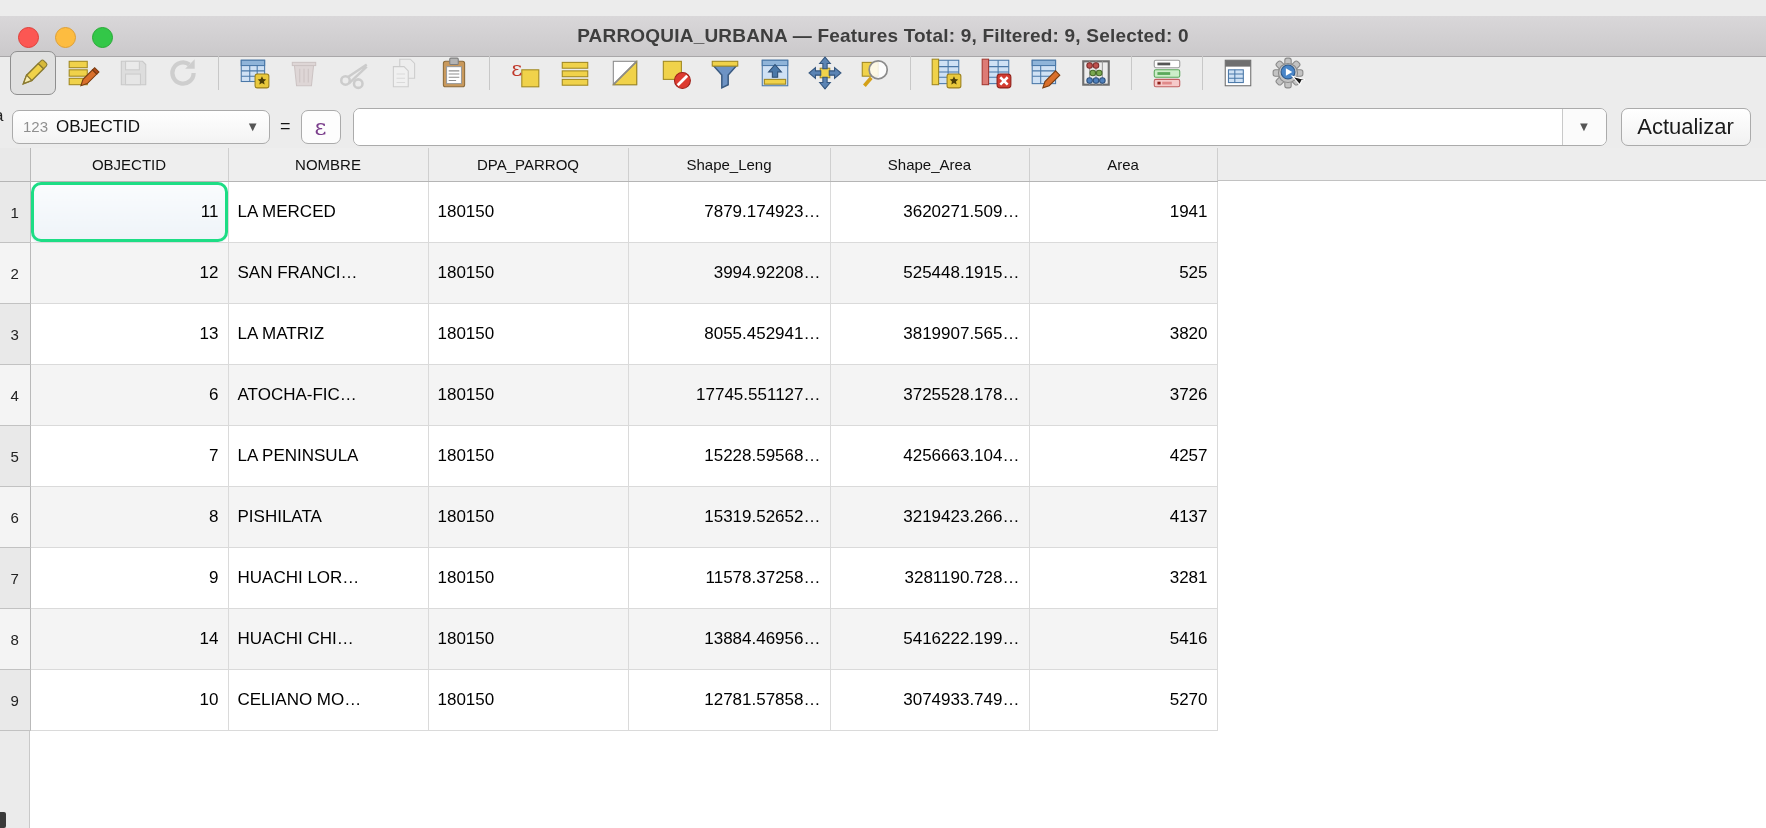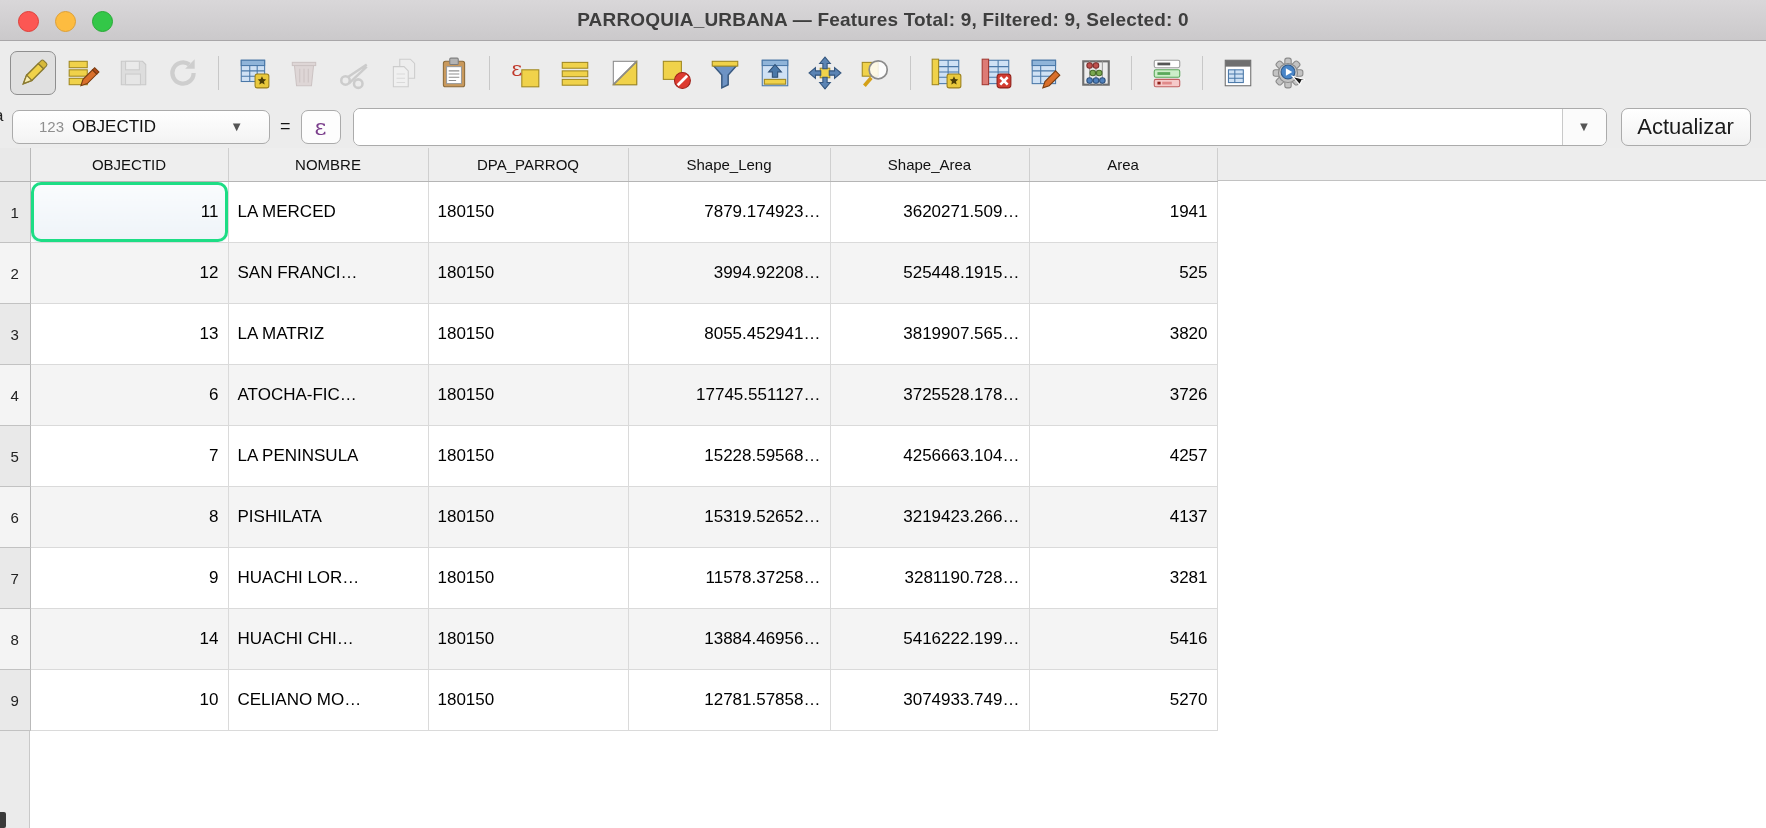--- a/index.html
+++ b/index.html
@@ -1,20 +1,20 @@
 <!DOCTYPE html>
 <html><head>
 <meta charset="utf-8">
 <style>
   html,body{margin:0;padding:0;width:1766px;height:828px;overflow:hidden;
     font-family:"Liberation Sans","DejaVu Sans",sans-serif;background:#ececec;}
   .window{position:relative;width:1766px;height:828px;background:#ececec;}
 
   
-  .titlebar{position:absolute;left:0;top:0;width:100%;height:40px;
+  .titlebar{position:absolute;left:0;top:16px;width:100%;height:40px;
     background:linear-gradient(#d9d7d9,#cbc9cb);border-bottom:1px solid #a9a7a9;
     display:flex;align-items:center;justify-content:center;}
   .traffic{position:absolute;left:18px;top:11px;display:flex;gap:16px;}
   .tl{width:19px;height:19px;border-radius:50%;}
   .tl.red{background:#fc5753;border:1px solid #df3e38;}
   .tl.yellow{background:#fdbc40;border:1px solid #de9f34;}
   .tl.green{background:#33c748;border:1px solid #27aa35;}
   .title{font-size:19px;font-weight:600;color:#3e3e3e;letter-spacing:.2px;}
 
   
@@ -25,21 +25,21 @@
   .tbtn svg{width:34px;height:34px;display:block;}
   .tbtn.active{background:#e0e0e0;border:1.5px solid #8f8f8f;}
   .tbtn.disabled{opacity:.38;filter:grayscale(55%);}
   .tsep{width:1px;height:34px;background:#c8c8c8;margin:0 8px;flex:none;}
 
   
   .exprbar{position:absolute;left:0;top:105px;width:100%;height:43px;
     display:flex;align-items:center;box-sizing:border-box;padding-left:12px;}
   .field-dd{width:258px;height:34px;background:linear-gradient(#ffffff,#f3f3f3);
     border:1px solid #ababab;border-radius:7px;display:flex;align-items:center;
-    padding:0 26px;box-sizing:border-box;gap:8px;}
+    padding:0 10px;box-sizing:border-box;gap:8px;}
   .ftype{color:#8f8f8f;font-size:15px;}
   .fname{color:#111;font-size:17px;flex:1;}
   .dd-arrow{color:#555;font-size:13px;}
   .eq{margin:0 10px;font-size:18px;color:#111;}
   .eps-btn{width:40px;height:34px;background:#fdfdfd;border:1px solid #ababab;border-radius:7px;
     color:#7b3f8c;font-size:23px;font-family:"DejaVu Serif",serif;line-height:30px;cursor:pointer;}
   .expr-wrap{margin-left:12px;height:36px;width:1252px;background:#fff;border:1px solid #ababab;
     border-radius:7px;display:flex;align-items:stretch;overflow:hidden;}
   .expr-input{flex:1;border:none;outline:none;font-size:16px;padding:0 10px;background:#fff;}
   .expr-dd{width:44px;border:none;border-left:1px solid #c9c9c9;background:#fbfbfb;

